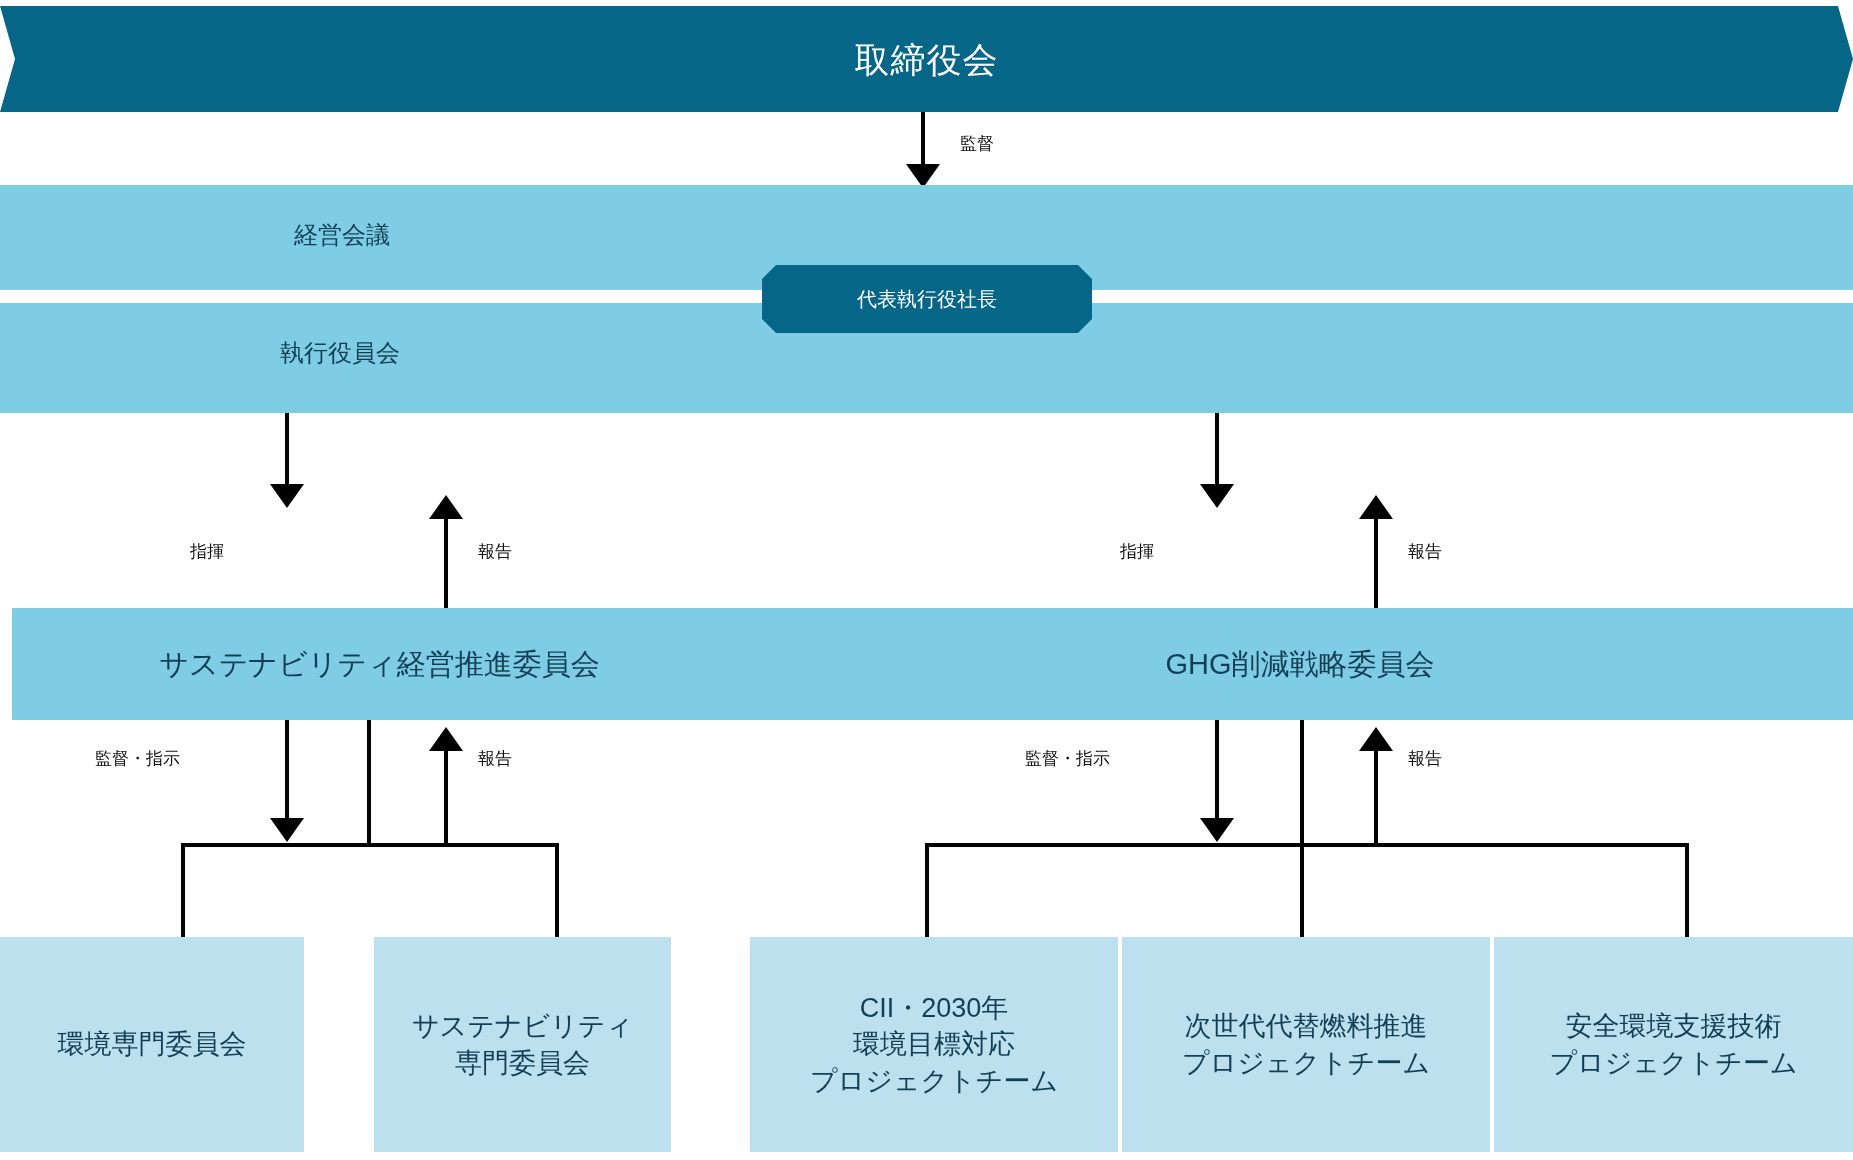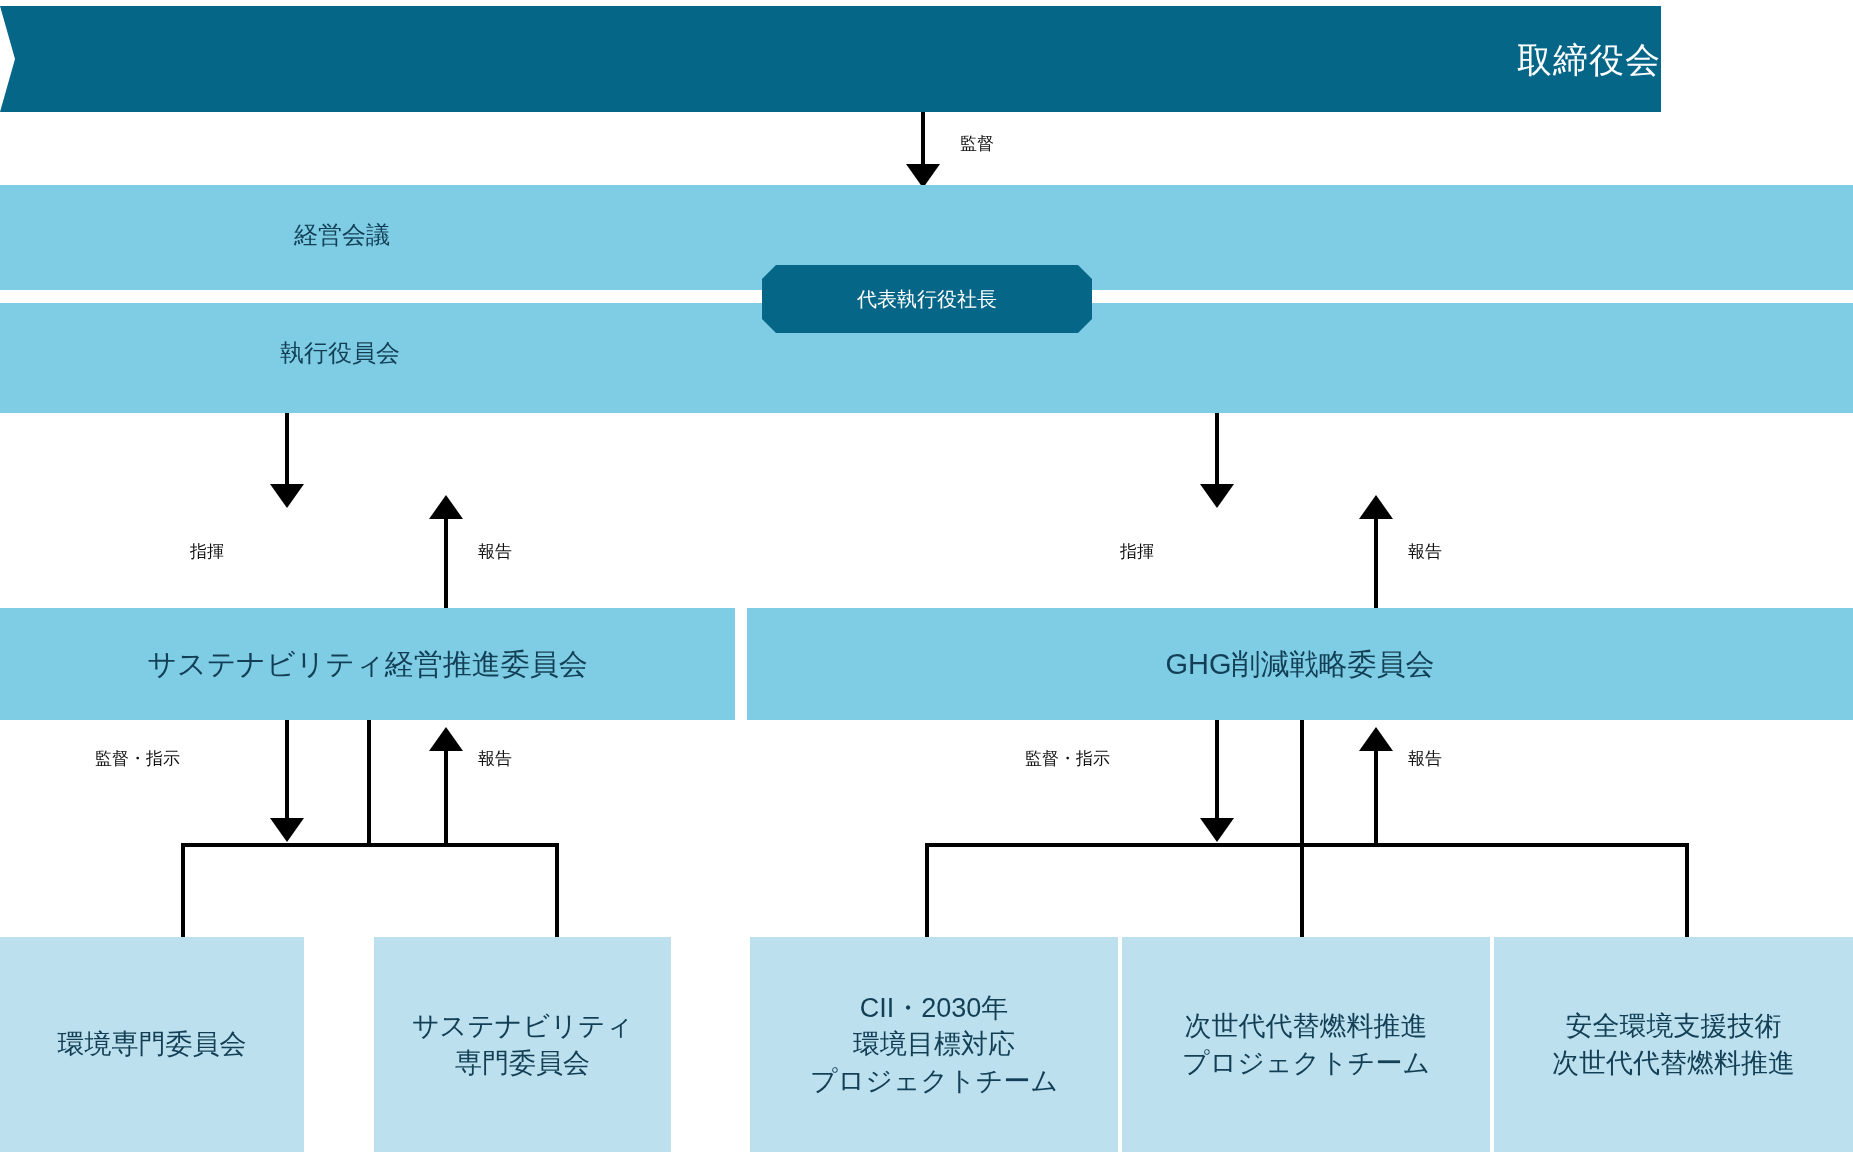--- a/index.html
+++ b/index.html
@@ -16,28 +16,28 @@
     height: 1160px;
     background: #ffffff;
     overflow: hidden;
   }
 
   
   .banner {
     position: absolute;
     left: 0;
     top: 6px;
-    width: 1661px;
+    width: 1853px;
     height: 106px;
     background: #056688;
     -webkit-clip-path: polygon(0 0, 1838px 0, 1853px 50%, 1838px 100%, 0 100%, 15px 50%);
     clip-path: polygon(0 0, 1838px 0, 1853px 50%, 1838px 100%, 0 100%, 15px 50%);
     display: flex;
     align-items: center;
-    justify-content: flex-end;
+    justify-content: center;
   }
   .banner-label {
     color: #ffffff;
     font-size: 35px;
     letter-spacing: 1px;
     line-height: 1;
   }
 
   
   .band {
@@ -85,21 +85,21 @@
   
   .committee {
     position: absolute;
     top: 608px;
     height: 112px;
     background: #7ECDE5;
     display: flex;
     align-items: center;
     justify-content: center;
   }
-  #committee-sustainability { left: 0;     width: 735px; }
+  #committee-sustainability { left: 12px;     width: 735px; }
   #committee-ghg            { left: 747px; width: 1106px; }
   .committee-label {
     color: #123f55;
     font-size: 29px;
     line-height: 1;
     white-space: nowrap;
   }
 
   
   .leaf {
@@ -242,16 +242,16 @@
     <span class="leaf-label">CII・2030年
 環境目標対応
 プロジェクトチーム</span>
   </div>
   <div class="leaf" id="leaf-fuel">
     <span class="leaf-label">次世代代替燃料推進
 プロジェクトチーム</span>
   </div>
   <div class="leaf" id="leaf-safety">
     <span class="leaf-label">安全環境支援技術
-次世代代替燃料推進</span>
+プロジェクトチーム</span>
   </div>
 
 </div>
 
 </body></html>

